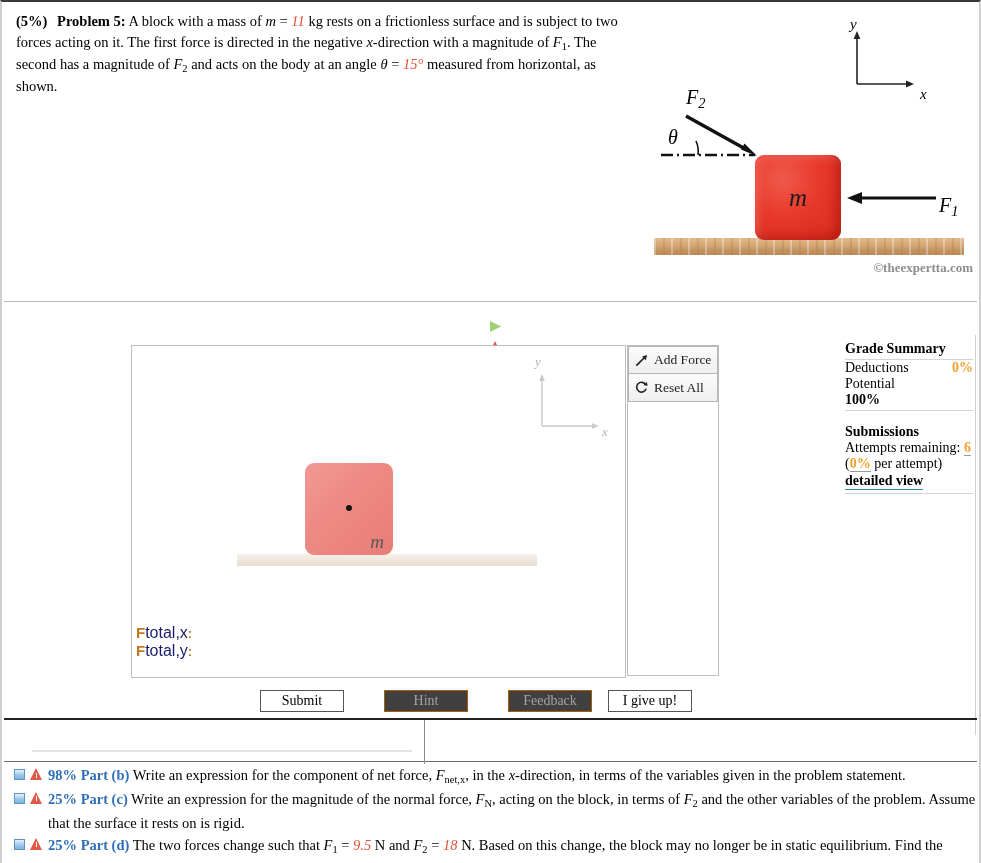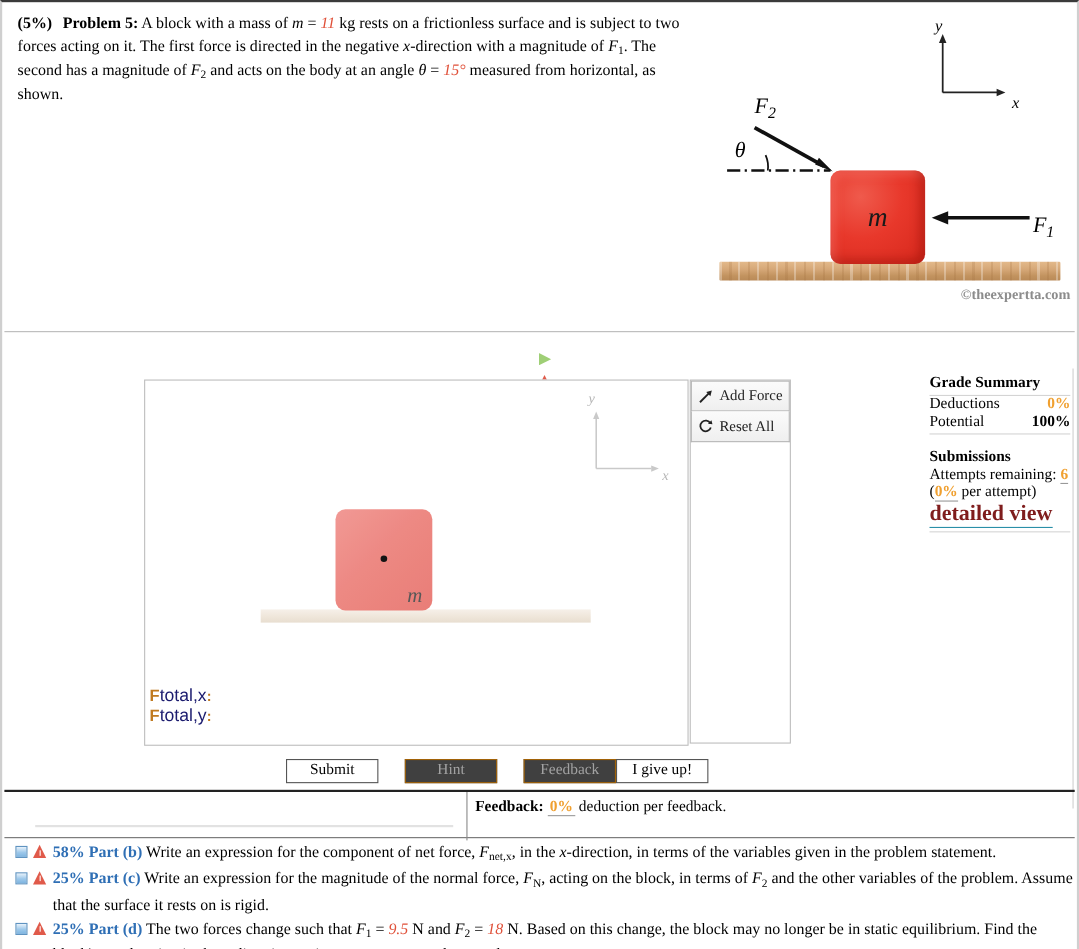--- a/index.html
+++ b/index.html
@@ -133,21 +133,21 @@
     height:28px; margin:0; padding:0 5px;
     background:linear-gradient(180deg,#fbfbfb 0%, #efefef 100%);
     border:1px solid #b5b5b5; border-top:none;
     font-family:"Liberation Serif",serif; font-size:13.5px; color:#222;
   }
   .tool-btn:first-child { border-top:1px solid #b5b5b5; }
   .arrow-ic { width:15px; height:15px; flex:none; }
   .reset-ic { width:15px; height:15px; flex:none; }
 
   
-  .action-row { position:absolute; left:260px; top:690px; display:flex; gap:0; }
+  .action-row { position:absolute; left:260px; top:690px; display:flex; gap:16px; }
   .act-btn {
     width:84px; height:22px; line-height:20px; text-align:center;
     font-family:"Liberation Serif",serif; font-size:14px;
     border:1px solid #555; background:#fff; color:#000;
   }
   .act-btn.disabled { background:#404040; border:1px solid #a16207; color:#a2a2a2;margin-left:24px; }
 
   
   .hf-bar {
     position:absolute; left:4px; top:718px; width:973px; height:44px;
@@ -278,55 +278,50 @@
   <div class="act-btn">I give up!</div>
 </div>
 
 <div style="position:absolute; left:845px; top:341px; width:128px;">
   <div style="font-weight:bold; font-size:14px;">Grade Summary</div>
   <div style="border-top:1px solid #d4d4d4; margin-top:2px;"></div>
   <div style="display:flex; justify-content:space-between; font-size:14px;">
     <span>Deductions</span>
     <span style="color:#f0a030; font-weight:bold;">0%</span>
   </div>
-  <div style="display:flex; justify-content:space-between; font-size:14px;">
+  <div style="display:flex; justify-content:space-between; font-size:14px;flex-direction:column;">
     <span>Potential</span>
     <span style="font-weight:bold;">100%</span>
   </div>
   <div style="border-top:1px solid #d4d4d4; margin-top:2px;"></div>
 
   <div style="font-weight:bold; font-size:14px; margin-top:13px;">Submissions</div>
   <div style="font-size:14px;">
     <span>Attempts remaining:</span>
     <span style="color:#f0a030; font-weight:bold; border-bottom:1px solid #999;">6</span>
   </div>
   <div style="font-size:14px;">
     <span>(</span><span style="color:#f0a030; font-weight:bold; border-bottom:1px solid #999;">0%</span><span> per attempt)</span>
   </div>
-  <div style="font-size:20px; color:#7f1d1d; font-weight:bold; border-bottom:1px solid #2a8fa8; display:inline-block;">detailed view</div>
+  <div style="font-size:14px; color:#000000; font-weight:bold; border-bottom:1px solid #2a8fa8; display:inline-block;">detailed view</div>
   <div style="border-top:1px solid #d4d4d4; margin-top:3px;"></div>
 </div>
 <div style="position:absolute; left:975px; top:335px; width:1px; height:400px; background:#cfcfcf;"></div>
 
 <div class="hf-bar">
   <div class="hf-underline"></div>
   <div class="hf-div"></div>
-  <div class="hf-right">
-    <b>Feedback:</b>
-    <span class="ul-val">0%</span>
-    <span>deduction per feedback.</span>
-  </div>
 </div>
 
 <div class="parts">
 
   <div class="part-line">
     <span class="icon-sq"></span>
     <span class="icon-warn"></span>
-    <span class="part-body"><span class="pct">58% Part (b)</span> <span>Write an expression for the component of net force, </span><i class="mvar">F</i><sub>net,x</sub><span>, in the </span><i class="mvar">x</i><span>-direction, in terms of the variables given in the problem statement.</span></span>
+    <span class="part-body"><span class="pct">98% Part (b)</span> <span>Write an expression for the component of net force, </span><i class="mvar">F</i><sub>net,x</sub><span>, in the </span><i class="mvar">x</i><span>-direction, in terms of the variables given in the problem statement.</span></span>
   </div>
 
   <div class="part-line">
     <span class="icon-sq"></span>
     <span class="icon-warn"></span>
     <span class="part-body"><span class="pct">25% Part (c)</span> <span>Write an expression for the magnitude of the normal force, </span><i class="mvar">F</i><sub>N</sub><span>, acting on the block, in terms of </span><i class="mvar">F</i><sub>2</sub><span> and the other variables of the problem. Assume that the surface it rests on is rigid.</span></span>
   </div>
 
   <div class="part-line">
     <span class="icon-sq"></span>

